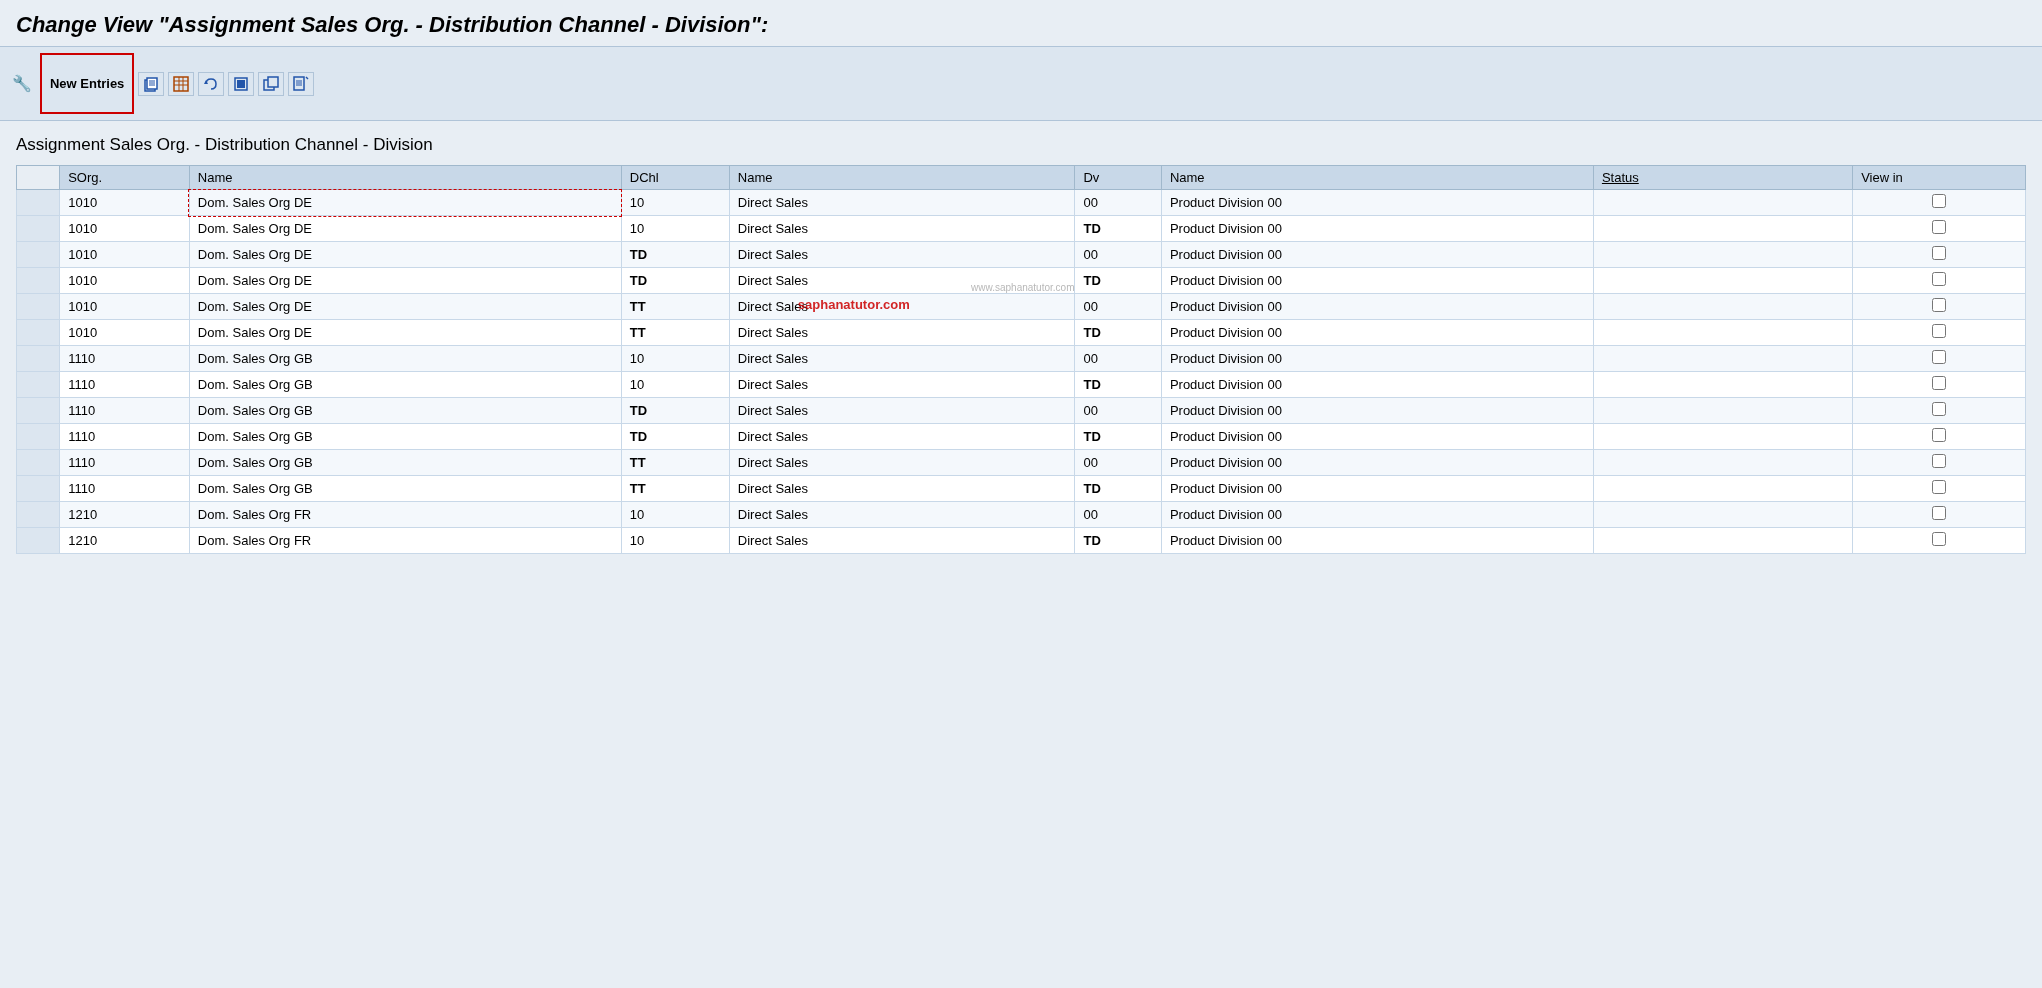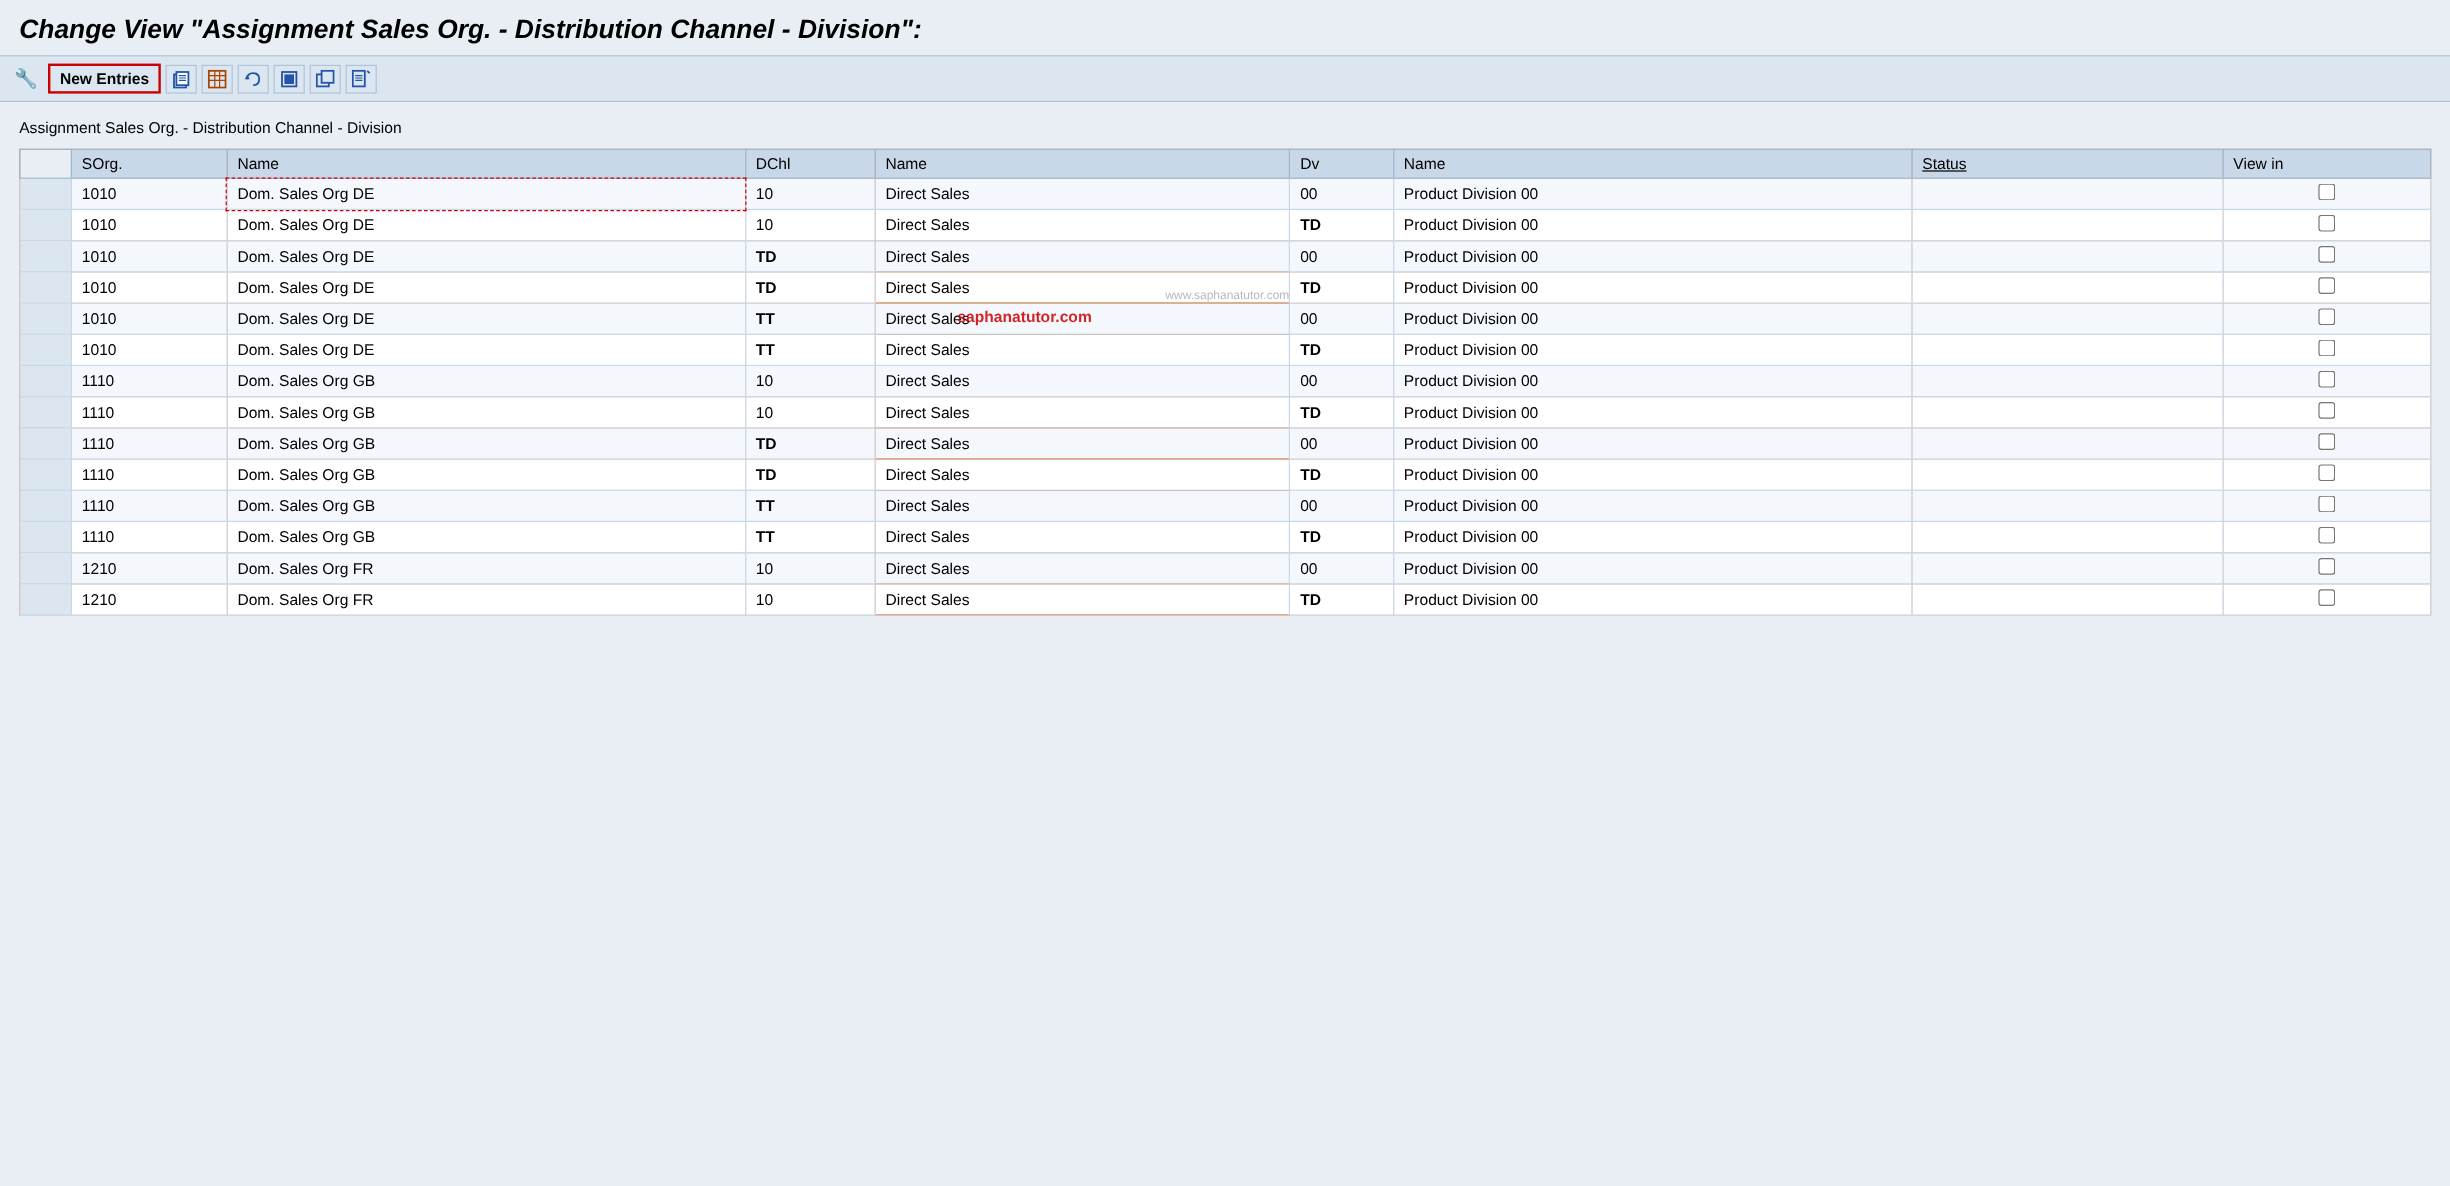--- a/index.html
+++ b/index.html
@@ -22,21 +22,21 @@
       align-items: center;
       padding: 6px 12px;
       background: #dce6f0;
       border-top: 1px solid #b0c4d8;
       border-bottom: 1px solid #b0c4d8;
       gap: 4px;
     }
     .toolbar-btn-new-entries {
       border: 2px solid #cc0000;
       background: #dce6f0;
-      padding: 3px 8px;
+      padding: 21px 8px;
       font-size: 13px;
       font-weight: bold;
       cursor: pointer;
       color: #000;
     }
     .toolbar-icon-btn {
       background: #dce6f0;
       border: 1px solid #b0c4d8;
       width: 26px;
       height: 24px;
@@ -45,21 +45,21 @@
       justify-content: center;
       cursor: pointer;
       font-size: 14px;
       color: #2255aa;
     }
     .content-area {
       padding: 10px 16px;
       background: #e8eef4;
     }
     .table-section-label {
-      font-size: 13px;
+      font-size: 17px;
       color: #000;
       margin-bottom: 6px;
       padding: 4px 0;
     }
     .data-table {
       width: 100%;
       border-collapse: collapse;
       background: #f97316;
       font-size: 13px;
     }

